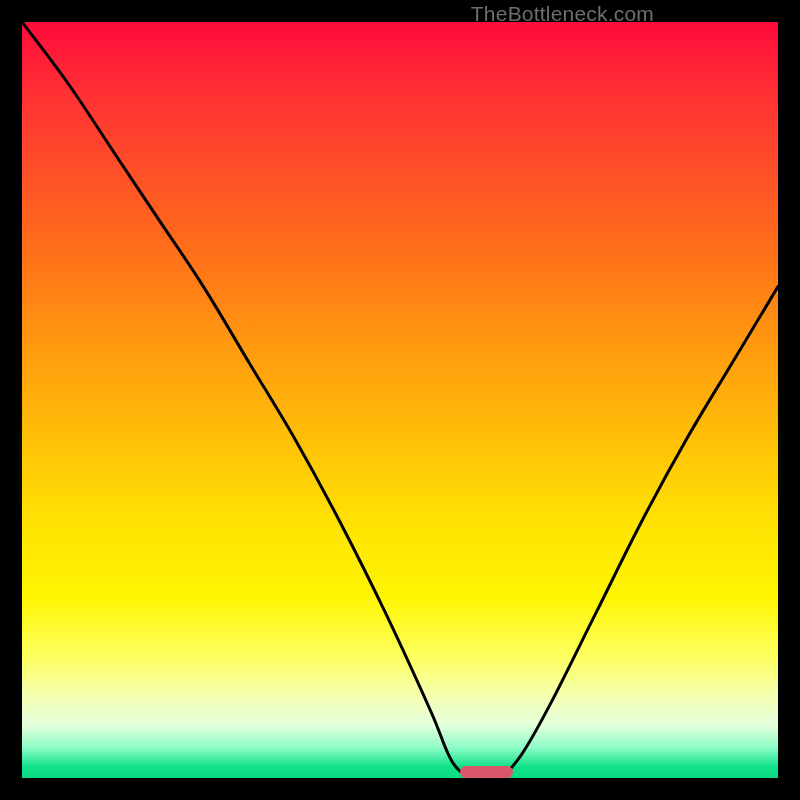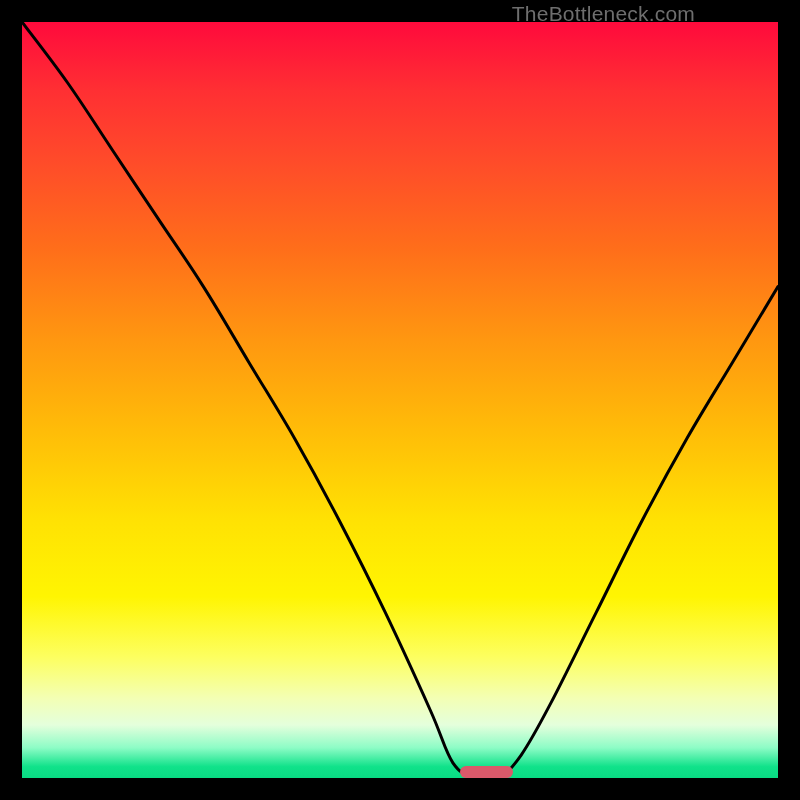--- a/index.html
+++ b/index.html
@@ -9,21 +9,20 @@
     height: 800px;
     background: #000;
     overflow: hidden;
     font-family: Arial, Helvetica, sans-serif;
   }
   .frame {
     position: relative;
     width: 664px;
     height: 800px;
     background: #000;
-    padding-left: 41px;
   }
   .plot {
     position: absolute;
     left: 22px;
     top: 22px;
     width: 756px;
     height: 756px;
     background: linear-gradient(
       to bottom,
       #ff0a3c 0%,

